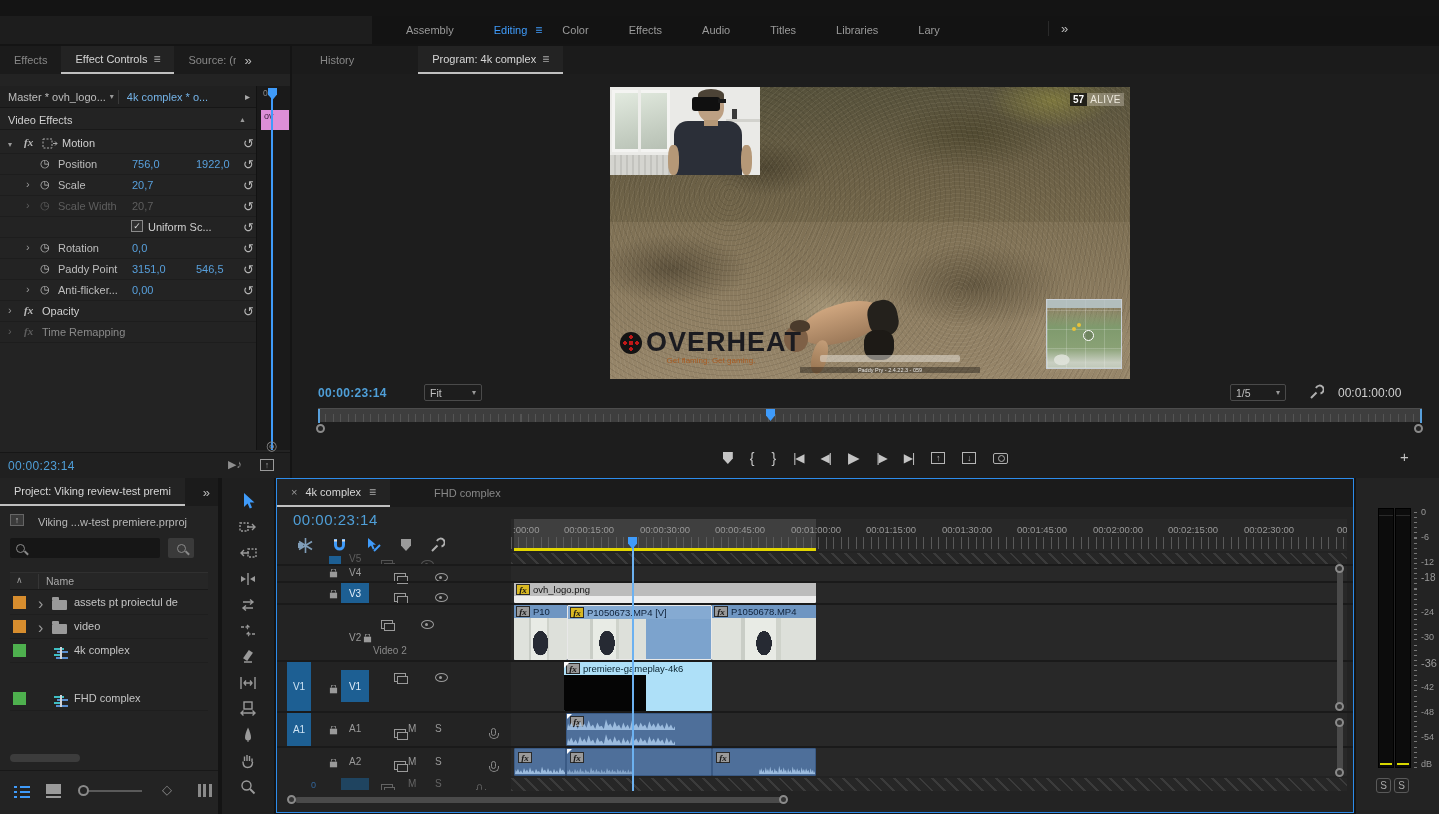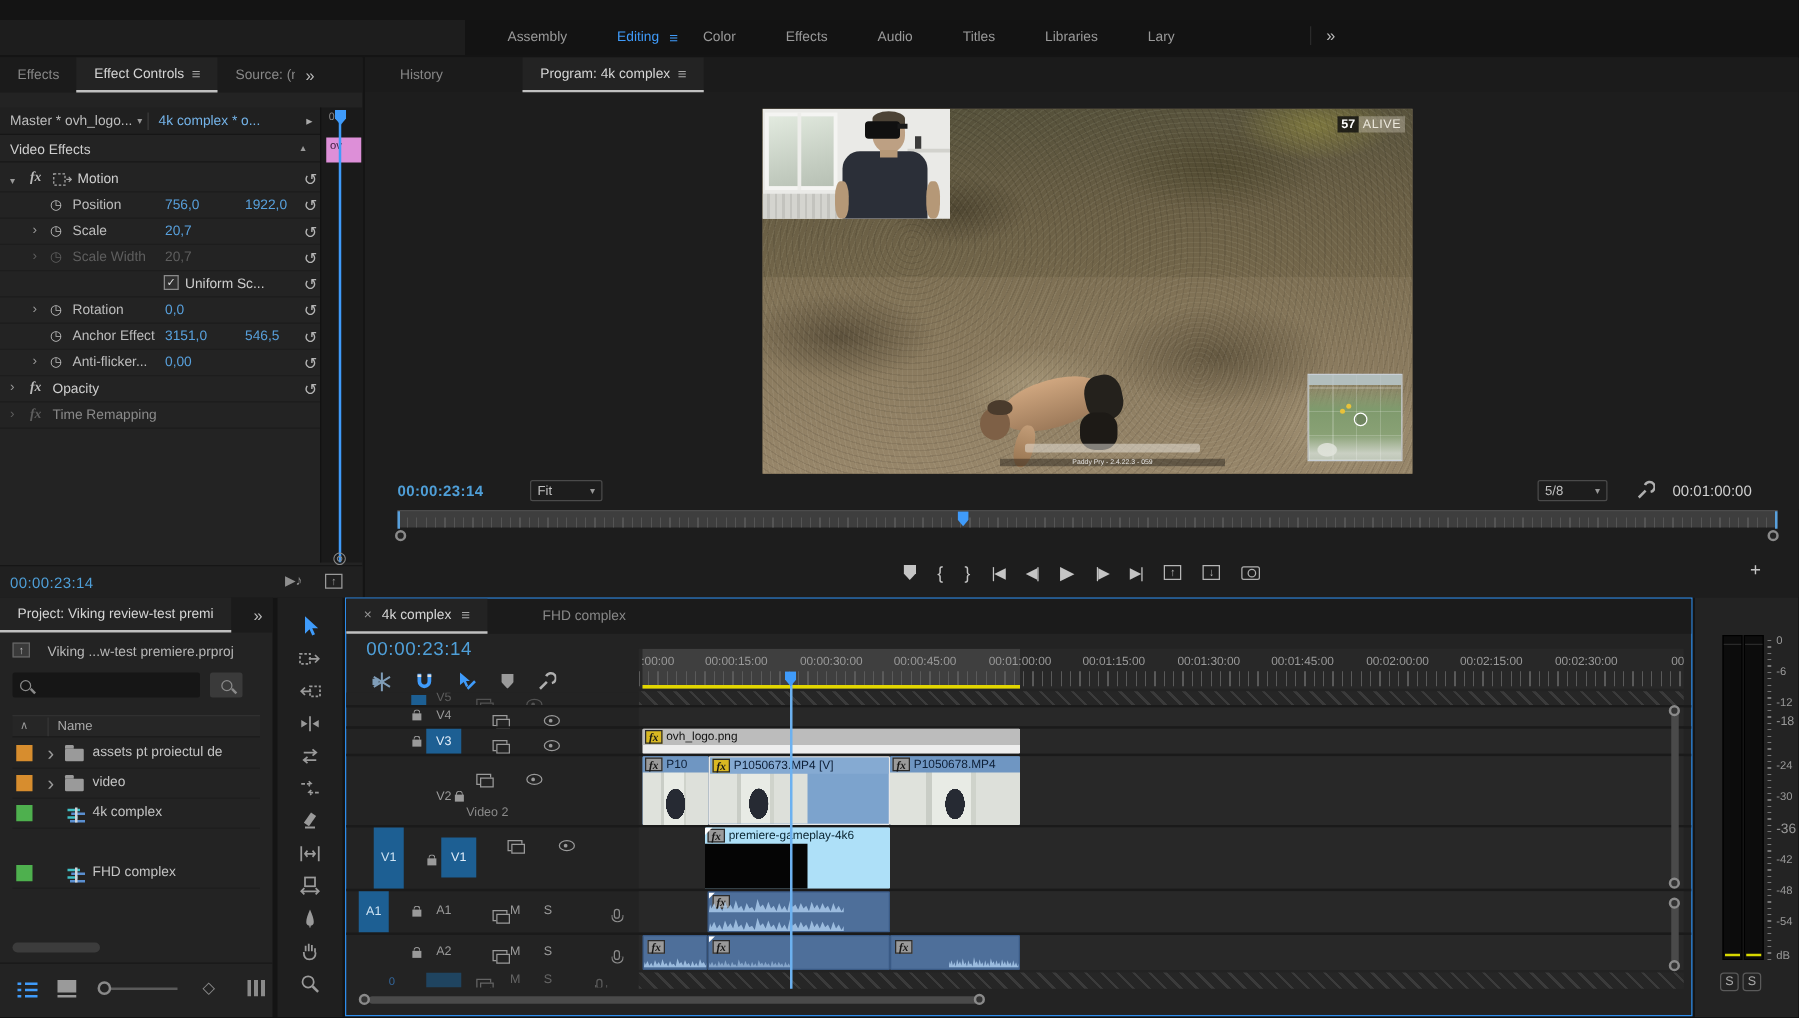--- a/index.html
+++ b/index.html
@@ -163,21 +163,21 @@
     </div>
     <div class="ab" style="left:0;top:192px;width:256px;height:21px;border-bottom:1px solid #1d1d1d;font-size:11px">
       <span class="ab" style="left:26px;top:3px;color:#999">›</span>
       <span class="ab" style="left:40px;top:3px;color:#bbb">◷</span>
       <span class="ab" style="left:58px;top:4px;color:#bdbdbd">Rotation</span>
       <span class="ab blue" style="left:132px;top:4px">0,0</span>
       <span class="ab" style="left:243px;top:3px;color:#b5b5b5;font-size:13px">↺</span>
     </div>
     <div class="ab" style="left:0;top:213px;width:256px;height:21px;border-bottom:1px solid #1d1d1d;font-size:11px">
       <span class="ab" style="left:40px;top:3px;color:#bbb">◷</span>
-      <span class="ab" style="left:58px;top:4px;color:#bdbdbd">Anchor Effect</span>
+      <span class="ab" style="left:58px;top:4px;color:#bdbdbd">Paddy Point</span>
       <span class="ab blue" style="left:132px;top:4px">3151,0</span>
       <span class="ab blue" style="left:196px;top:4px">546,5</span>
       <span class="ab" style="left:243px;top:3px;color:#b5b5b5;font-size:13px">↺</span>
     </div>
     <div class="ab" style="left:0;top:234px;width:256px;height:21px;border-bottom:1px solid #1d1d1d;font-size:11px">
       <span class="ab" style="left:26px;top:3px;color:#999">›</span>
       <span class="ab" style="left:40px;top:3px;color:#bbb">◷</span>
       <span class="ab" style="left:58px;top:4px;color:#bdbdbd">Anti-flicker...</span>
       <span class="ab blue" style="left:132px;top:4px">0,00</span>
       <span class="ab" style="left:243px;top:3px;color:#b5b5b5;font-size:13px">↺</span>
@@ -261,32 +261,44 @@
         radial-gradient(26px 18px at 20% 88%,rgba(225,228,220,.85) 28%,transparent 32%),
         repeating-linear-gradient(90deg,rgba(255,255,255,.18) 0 1px,transparent 1px 19px),
         repeating-linear-gradient(0deg,rgba(255,255,255,.18) 0 1px,transparent 1px 19px),
         linear-gradient(180deg,#93a883 0 12%,#82997020 12%,#7f9a6d 40%,#89a175 70%,#c9cfc2 92%,#bfc7b8)">
         <div class="ab" style="left:0;top:0;width:100%;height:8px;background:rgba(188,198,208,.75)"></div>
         <div class="ab" style="left:48%;top:44%;width:11px;height:11px;border:1.5px solid #fff;border-radius:50%;background:rgba(0,0,0,.15)"></div>
         <div class="ab" style="left:40%;top:34%;width:4px;height:4px;background:#e8c23a;border-radius:50%"></div>
         <div class="ab" style="left:34%;top:40%;width:4px;height:4px;background:#e8c23a;border-radius:50%"></div>
       </div>
 
+      <div class="ab" style="left:10px;bottom:14px">
+        <div style="display:flex;align-items:center;gap:4px">
+          <span style="width:22px;height:22px;border-radius:50%;background:
+            radial-gradient(3px 3px at 50% 22%,#c01818 60%,transparent 62%),
+            radial-gradient(3px 3px at 22% 50%,#c01818 60%,transparent 62%),
+            radial-gradient(3px 3px at 78% 50%,#c01818 60%,transparent 62%),
+            radial-gradient(3px 3px at 50% 78%,#c01818 60%,transparent 62%),
+            radial-gradient(4px 4px at 50% 50%,#c01818 60%,transparent 62%),#131313;display:inline-block"></span>
+          <span style="font-size:27px;font-weight:800;color:#1b1b20;letter-spacing:1px;transform:scaleY(1.05)">OVERHEAT</span>
+        </div>
+        <div style="font-size:8px;color:#a85a20;text-align:center;margin-top:-2px">Get flaming. Get gaming.</div>
+      </div>
 
       <div class="ab" style="left:210px;bottom:17px;width:140px;height:7px;background:rgba(233,230,222,.5);border-radius:2px"></div>
       <div class="ab" style="left:190px;bottom:6px;width:180px;text-align:center;font-size:5.5px;color:rgba(255,255,255,.85);background:rgba(0,0,0,.35)">Paddy Pry - 2.4.22.3 - 059</div>
     </div>
 
     <span class="tcode ab" style="left:26px;top:340px;font-weight:bold">00:00:23:14</span>
     <div class="ab" style="left:132px;top:338px;width:58px;height:17px;border:1px solid #4a4a4a;border-radius:2px;display:flex;align-items:center;justify-content:space-between;padding:0 5px;font-size:10.5px;color:#c0c0c0">
       <span>Fit</span>
       <span class="caret">▾</span>
     </div>
     <div class="ab" style="left:938px;top:338px;width:56px;height:17px;border:1px solid #4a4a4a;border-radius:2px;display:flex;align-items:center;justify-content:space-between;padding:0 5px;font-size:10.5px;color:#c0c0c0">
-      <span>5/8</span>
+      <span>1/5</span>
       <span class="caret">▾</span>
     </div>
     <svg class="ab" width="16" height="16" style="left:1016px;top:338px">
         <path d="M3 14 L8.5 8.5 M8 4 A4 4 0 1 1 12.5 9.5" class="toolsvg" style="stroke:#b0b0b0;stroke-width:2"></path>
       </svg>
     <span class="ab" style="left:1046px;top:340px;font-size:12px;color:#d0d0d0">00:01:00:00</span>
 
     <div class="ab" style="left:26px;top:362px;width:1104px;height:14px;background:#3e3e3e;border-top:1px solid #4c4c4c">
       <div class="ab ticks" style="left:0;bottom:0;width:100%;height:8px;opacity:.8"></div>
       <div class="ab playhead" style="left:448px;top:0"></div>
@@ -525,21 +537,21 @@
       <div class="clip" style="left:201px;top:0;width:104px;height:55px;background:#6f96c2">
         <div class="cliphead" style="background:#6f96c2">
           <span class="fxb">fx</span>
           <span>P1050678.MP4</span>
         </div>
         <div class="roomthumb" style="height:42px"></div>
       </div>
     </div>
     <div class="track-sep" style="top:181px"></div>
 
-    <div class="ab" style="left:12px;top:183px;width:234px;height:49px">
+    <div class="ab" style="left:0;top:183px;width:234px;height:49px">
       <span class="srcbox" style="left:10px;top:0;width:24px;height:49px">V1</span>
       <span class="ab lock" style="left:52px;top:18px;transform:scale(.8)"></span>
       <span class="namebox" style="left:64px;top:8px;width:28px;height:32px">V1</span>
       <span class="ab sync" style="left:104px;top:6px"></span>
       <span class="ab eye" style="left:128px;top:6px"></span>
     </div>
     <div class="ab" style="left:234px;top:183px;width:836px;height:49px;background:#282828">
       <div class="clip" style="left:53px;top:0;width:148px;height:49px;background:#aee0f8">
         <div class="cliphead" style="background:#aee0f8;color:#08222e">
           <span class="fxb">fx</span>

